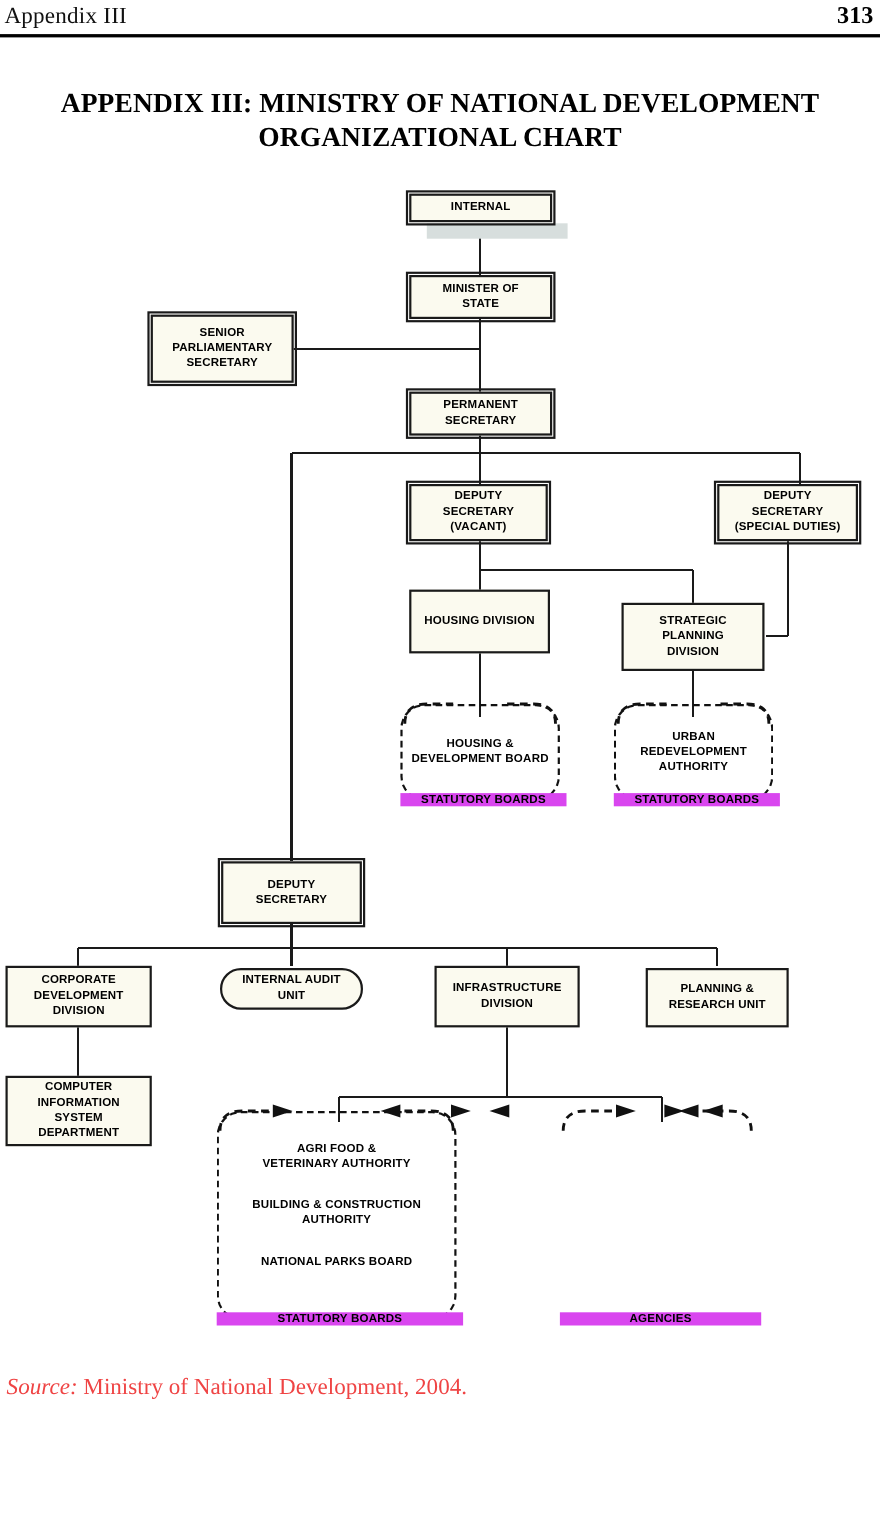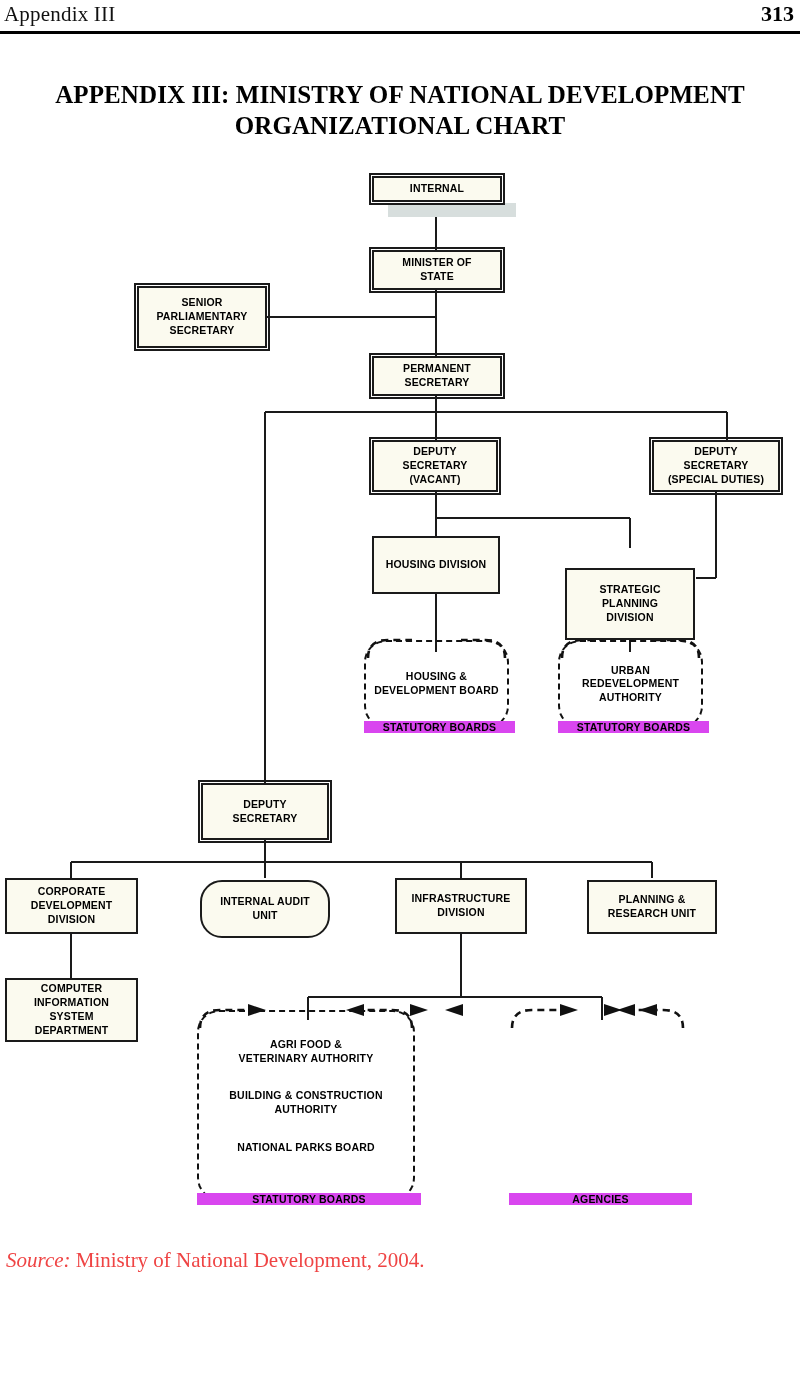--- a/index.html
+++ b/index.html
@@ -161,21 +161,21 @@
   <div class="node double" style="left:652px;top:290px;width:128px;height:52px;">
     <span class="lbl">DEPUTY
 SECRETARY
 (SPECIAL DUTIES)</span>
   </div>
 
   <div class="node single" style="left:372px;top:386px;width:128px;height:58px;">
     <span class="lbl">HOUSING DIVISION</span>
   </div>
 
-  <div class="node single" style="left:565px;top:398px;width:130px;height:72px;margin-top:20px;">
+  <div class="node single" style="left:565px;top:398px;width:130px;height:62px;">
     <span class="lbl">STRATEGIC
 PLANNING
 DIVISION</span>
   </div>
 
   <div class="group" style="left:364px;top:490px;width:145px;height:88px;justify-content:center;">
     <span class="gline">HOUSING  &amp;
 DEVELOPMENT BOARD</span>
   </div>
   <div class="group-caption" style="left:364px;top:571px;width:145px;">STATUTORY BOARDS</div>
@@ -191,21 +191,21 @@
     <span class="lbl">DEPUTY
 SECRETARY</span>
   </div>
 
   <div class="node single" style="left:5px;top:728px;width:133px;height:56px;">
     <span class="lbl">CORPORATE
 DEVELOPMENT
 DIVISION</span>
   </div>
 
-  <div class="node single" style="left:200px;top:730px;width:130px;height:58px;border-radius:22px;">
+  <div class="node single" style="left:200px;top:730px;width:130px;height:38px;border-radius:22px;">
     <span class="lbl">INTERNAL AUDIT
 UNIT</span>
   </div>
 
   <div class="node single" style="left:395px;top:728px;width:132px;height:56px;">
     <span class="lbl">INFRASTRUCTURE
 DIVISION</span>
   </div>
 
   <div class="node single" style="left:587px;top:730px;width:130px;height:54px;">

